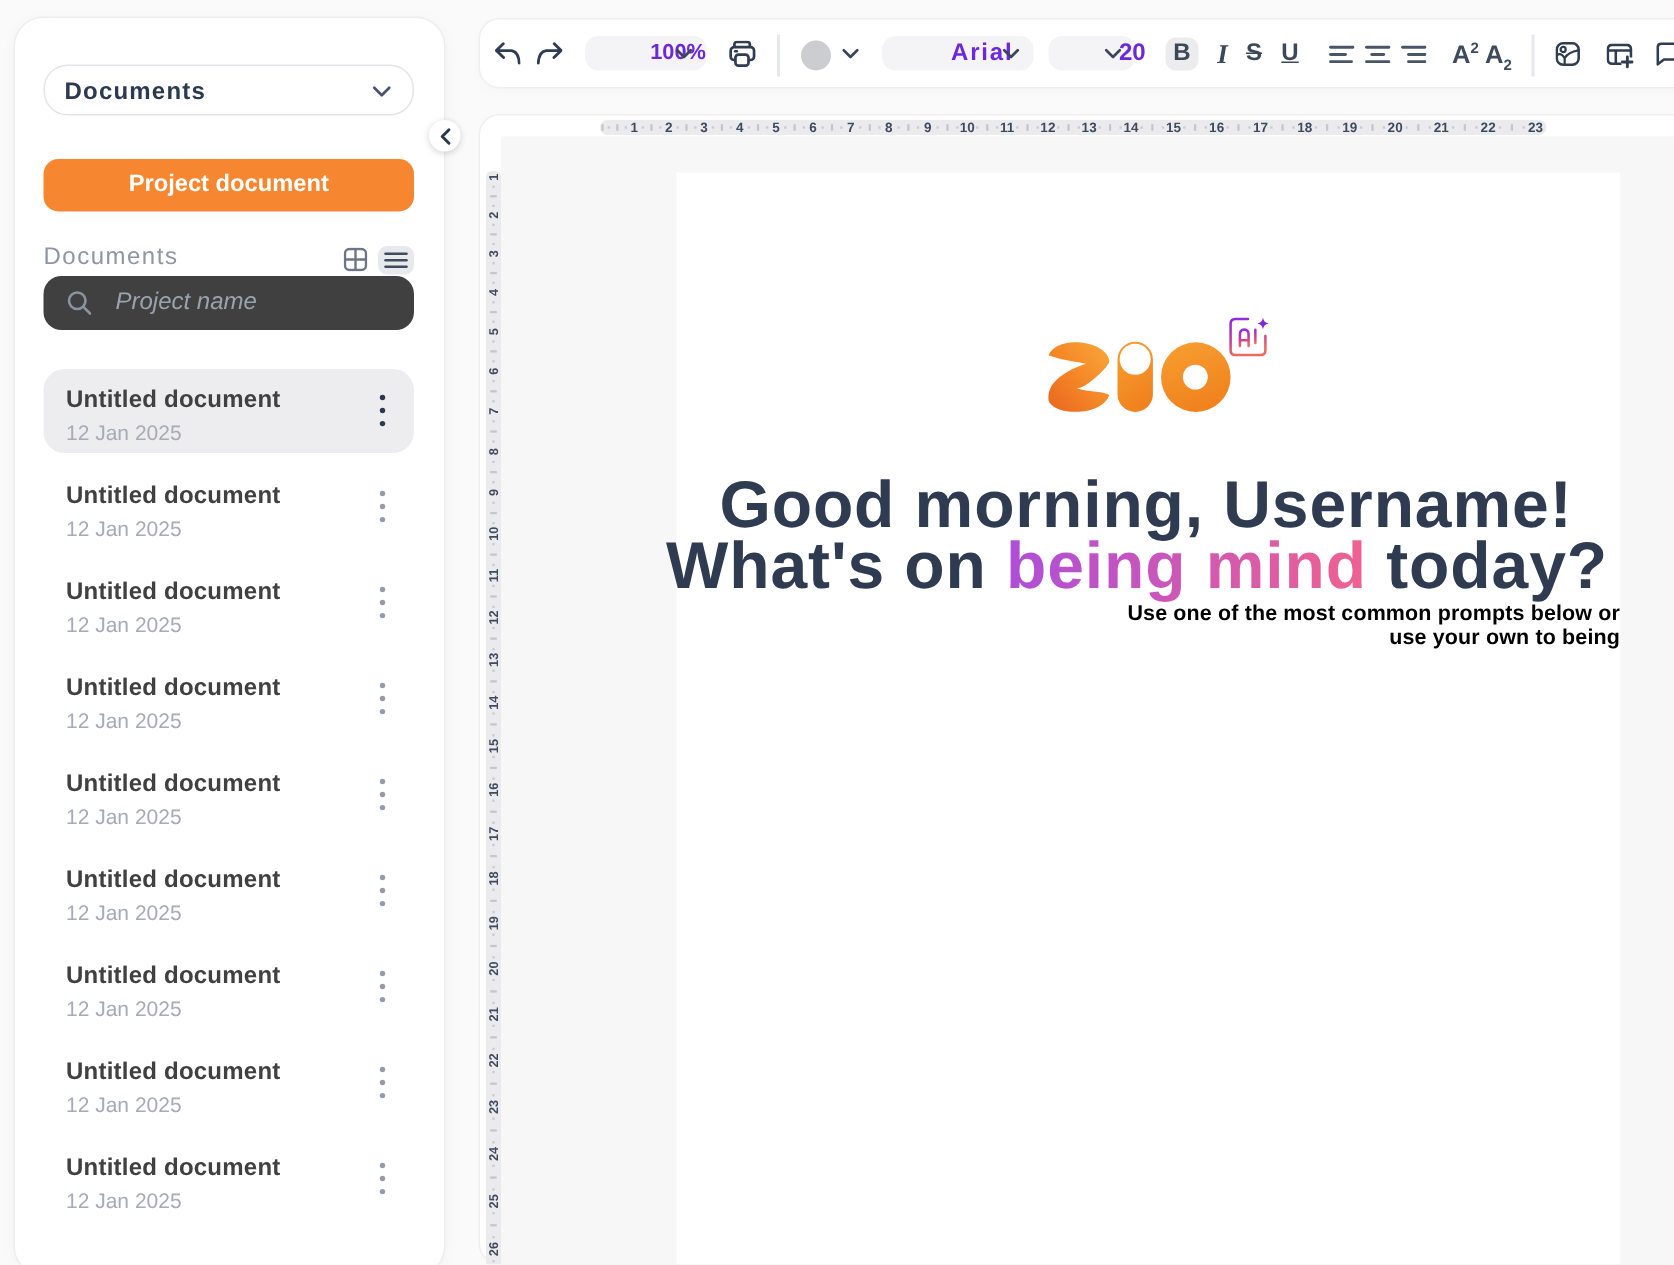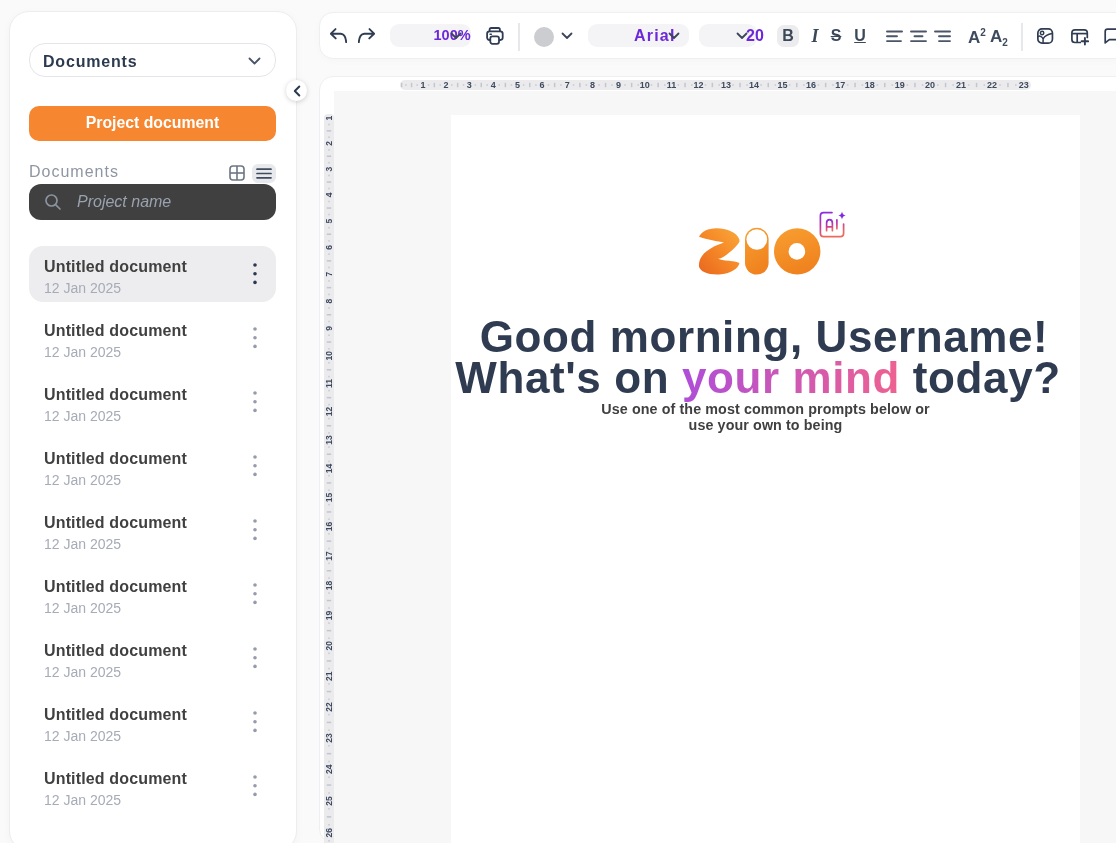--- a/index.html
+++ b/index.html
@@ -23,21 +23,21 @@
 .tbox { position:absolute; background:#f4f4f6; border-radius:9px; height:23px; top:24px; }
 .tbox span { position:absolute; font-size:14.5px; font-weight:bold; color:#6d28d9; line-height:23px;margin-left:36px; }
 .sep { position:absolute; top:23px; width:1.5px; height:28px; background:#e7e8ec; }
 .fmt { position:absolute; top:25px; height:22px; line-height:22px; font-size:16px; font-weight:bold; color:#3b4859; text-align:center; }
 
 .maincard { position:absolute; left:319px; top:76px; width:810px; height:767px; background:#fff; border:1px solid #efeff1; border-radius:14px; }
 .canvas { position:absolute; left:334px; top:91px; width:795px; height:752px; background:#f7f7f8; }
 .page { position:absolute; left:451px; top:115px; width:629px; height:728px; background:#fff; }
 .h1 { position:absolute; left:451px; width:629px; text-align:center; font-size:44px; font-weight:bold; color:#2f3b51; letter-spacing:0.6px; }
 .grad { background:linear-gradient(90deg,#ae4ed8,#ee6290); -webkit-background-clip:text; background-clip:text; color:transparent; }
-.sub { position:absolute; left:451px; width:629px; text-align:center; font-size:14.3px; font-weight:bold; color:#404040; line-height:16px; letter-spacing:0.1px; }
+.sub { position:absolute; left:451px; width:629px; text-align:right; font-size:14.3px; font-weight:bold; color:#000000; line-height:16px; letter-spacing:0.1px; }
 </style></head>
 <body>
 
 <div class="maincard"></div>
 <div class="canvas"></div>
 <svg width="631" height="10" style="position:absolute;left:400px;top:80px">
     <rect x="0" y="0" width="631" height="10" rx="5" fill="#ebebee"></rect>
     <rect x="0.9" y="2.8" width="1.5" height="4.4" fill="#c3c6cd"></rect>
     <rect x="5.1" y="4.2" width="1.6" height="1.6" fill="#c9ccd2"></rect>
     <rect x="10.8" y="2.8" width="1.5" height="4.4" fill="#c3c6cd"></rect>
@@ -259,21 +259,21 @@
 <path d="M 1.0 27.8 C 3.5 22.5, 10 19.3, 18.5 19.2 C 27.5 19.1, 38.5 22.5, 41.2 30.0 C 41.6 31.2, 41.6 32.0, 41.3 33.0 C 38.5 37.5, 33 42.5, 27.5 46.5 C 24.8 48.4, 22.2 50.0, 19.8 49.8 C 24 51.3, 30 51.8, 34.5 52.3 C 37.5 52.7, 40 53.4, 41.5 54.3 C 40 59.5, 33 65.0, 21 65.5 C 10 66.0, 2.3 62.5, 1.0 57.8 C 0.6 53.5, 1.8 50.0, 4.0 46.9 C 9 40.5, 17 36.5, 26.0 33.5 C 20 32.3, 9 30.8, 1.0 27.8 Z" fill="url(#og)"></path>
 <rect x="47" y="18.8" width="23.6" height="46.8" rx="11.8" fill="url(#og2)"></rect>
 <circle cx="58.8" cy="30.5" r="10.35" fill="#fff"></circle>
 <circle cx="99.2" cy="42.4" r="23.2" fill="url(#og2)"></circle>
 <circle cx="98.9" cy="42.4" r="8.3" fill="#fff"></circle>
 <path d="M 134 3.6 L 125.6 3.6 Q 122.4 3.6 122.4 6.8 L 122.4 24.5 Q 122.4 27.7 125.6 27.7 L 142.4 27.7 Q 145.6 27.7 145.6 24.5 L 145.6 15.0" fill="none" stroke="url(#pg)" stroke-width="1.7" stroke-linecap="round"></path>
 <path d="M 128.6 21.7 L 128.6 14.2 Q 128.6 10.7 131.5 10.7 Q 134.4 10.7 134.4 14.2 L 134.4 21.7 M 128.6 17.8 L 134.4 17.8 M 138.9 10.8 L 138.9 19.7" stroke="url(#pg)" stroke-width="1.7" fill="none" stroke-linecap="round"></path>
 <path d="M 144 2.6 C 144.45 5.0 145.3 5.9 147.7 6.6 C 145.3 7.3 144.45 8.2 144 10.6 C 143.55 8.2 142.7 7.3 140.3 6.6 C 142.7 5.9 143.55 5.0 144 2.6 Z" fill="#7e2be0"></path>
 </svg>
 <div class="h1" style="top:312px;left:449.5px">Good morning, Username!</div>
-<div class="h1" style="top:352.5px;left:443.5px">What's on <span class="grad">your mind</span> today?</div>
+<div class="h1" style="top:352.5px;left:443.5px">What's on <span class="grad">being mind</span> today?</div>
 <div class="sub" style="top:400.5px">Use one of the most common prompts below or<br>use your own to being</div>
 
 <div class="toolbar"></div>
 <svg class="abs" style="left:329.5px;top:28px" width="17" height="15" viewBox="0 0 17 15">
     <path d="M0.9 5.7 L5.5 1.1 M0.9 5.7 L5.7 10.4 M0.9 5.7 L10.8 5.8 C13.8 6.1 15.8 8.6 16.2 14.2" fill="none" stroke="#2f3c52" stroke-width="1.9" stroke-linecap="round" stroke-linejoin="round"></path>
   </svg>
 <svg class="abs" style="left:357.5px;top:28px" width="17" height="15" viewBox="0 0 17 15">
     <path d="M16.1 5.7 L11.5 1.1 M16.1 5.7 L11.3 10.4 M16.1 5.7 L6.2 5.8 C3.2 6.1 1.2 8.6 0.8 14.2" fill="none" stroke="#2f3c52" stroke-width="1.9" stroke-linecap="round" stroke-linejoin="round"></path>
   </svg>
 <div class="tbox" style="left:390px;width:81px">

